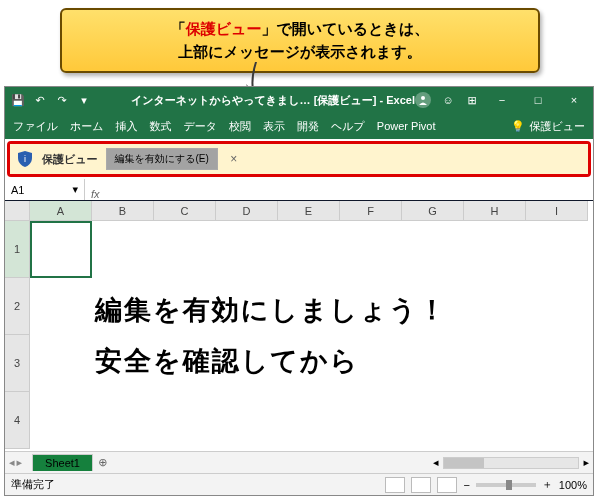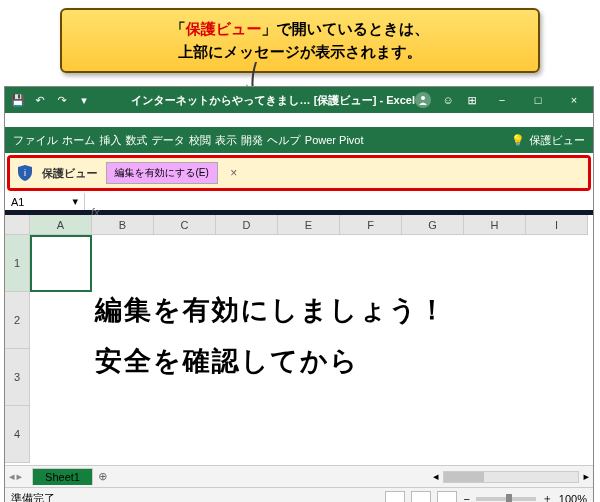--- a/index.html
+++ b/index.html
@@ -22,33 +22,33 @@
   .excel-window { position: absolute; left: 4px; top: 86px; width: 590px; border: 1px solid #888; background: #fff; }
   
   .titlebar { background: #217346; color: #fff; height: 26px; display: flex; align-items: center; font-size: 11px; }
   .tb-left { display: flex; align-items: center; gap: 8px; padding-left: 6px; }
   .tb-icon { width: 14px; height: 14px; display: inline-flex; align-items: center; justify-content: center; }
   .tb-center { flex: 1; text-align: right; font-weight: bold; }
   .tb-right { display: flex; align-items: center; gap: 10px; padding-right: 6px; }
   .tb-right .winbtn { width: 26px; height: 26px; display: inline-flex; align-items: center; justify-content: center; }
   .avatar { width: 16px; height: 16px; border-radius: 50%; background: rgba(255,255,255,.3); display: inline-flex; align-items: center; justify-content: center; }
   
-  .ribbon { background: #217346; color: #fff; height: 26px; display: flex; align-items: center; font-size: 11px; gap: 4px; padding: 0 8px; margin-top: 14px; }
+  .ribbon { background: #217346; color: #fff; height: 26px; display: flex; align-items: center; font-size: 11px; gap: 12px; padding: 0 8px; }
   .ribbon .tab { cursor: default; }
   .ribbon .tell { margin-left: auto; display: flex; align-items: center; gap: 4px; }
   
   .pv-bar-wrap { border: 3px solid #d00; border-radius: 4px; margin: 2px; }
   .pv-bar { background: #fff4ce; display: flex; align-items: center; padding: 4px 6px; gap: 8px; }
   .pv-shield { width: 18px; height: 18px; }
   .pv-label { font-size: 11px; font-weight: bold; color: #333; white-space: nowrap; }
   .pv-msg { font-size: 9.5px; color: #5a5027; line-height: 1.3; flex: 1; text-decoration: underline; }
-  .pv-btn { background: #f0abfc; border: 1px solid #aaa; font-size: 10px; padding: 3px 8px; white-space: nowrap; }
+  .pv-btn { background: #a3a3a3; border: 1px solid #aaa; font-size: 10px; padding: 3px 8px; white-space: nowrap; }
   .pv-close { width: 16px; text-align: center; font-size: 12px; color: #666; }
   
-  .namebox-row { display: flex; align-items: center; border-bottom: 5px solid #0f172a; height: 22px; font-size: 11px; }
+  .namebox-row { display: flex; align-items: flex-end; border-bottom: 1px solid #0f172a; height: 22px; font-size: 11px; }
   .namebox { width: 80px; border-right: 1px solid #ccc; padding: 0 6px; display: flex; align-items: center; justify-content: space-between; height: 100%; }
   .fx-area { display: flex; align-items: center; padding: 0 6px; gap: 6px; }
   .fx-label { font-style: italic; color: #666; margin-top: 20px; }
   
   .grid-area { display: flex; height: 250px; overflow: hidden; }
   .corner { width: 25px; height: 20px; background: #e6e6e6; border-right: 1px solid #ccc; border-bottom: 1px solid #ccc; }
   .colheads { display: flex; height: 20px; }
   .colhead { width: 62px; background: #e6e6e6; border-right: 1px solid #ccc; border-bottom: 1px solid #ccc; text-align: center; font-size: 11px; line-height: 20px; color: #444; }
   .left-col { width: 25px; }
   .rowhead { height: 57px; background: #e6e6e6; border-right: 1px solid #ccc; border-bottom: 1px solid #ccc; text-align: center; font-size: 11px; color: #444; display: flex; align-items: center; justify-content: center; }

